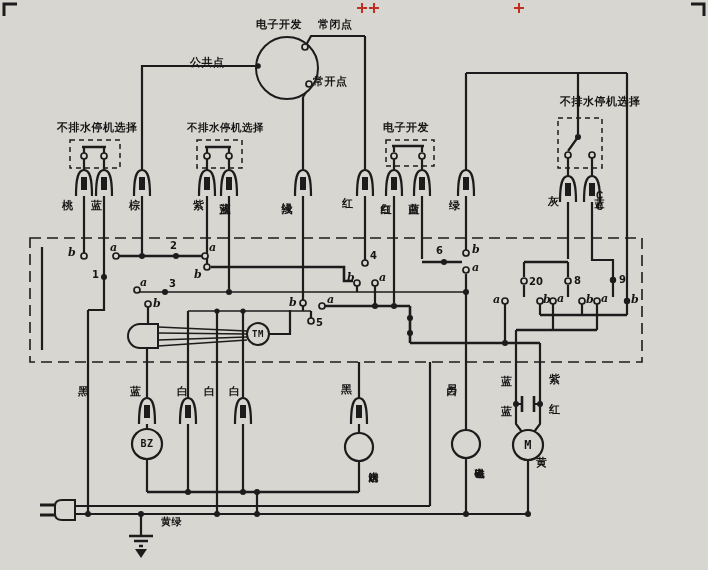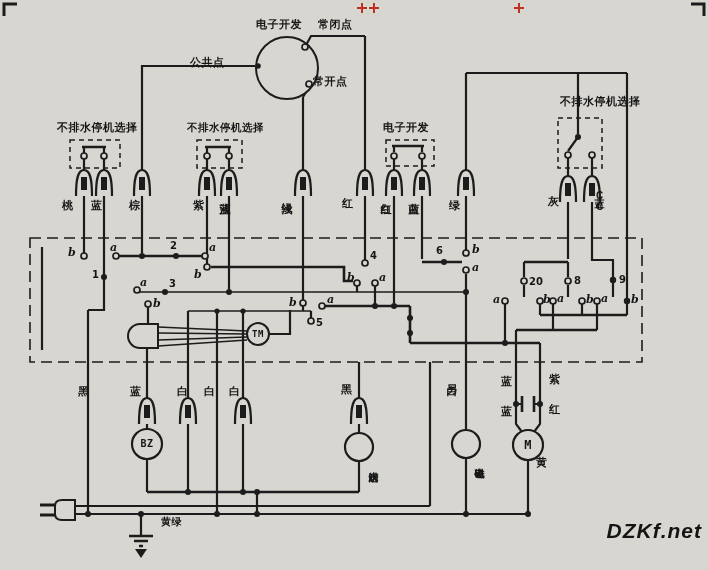--- a/index.html
+++ b/index.html
@@ -272,16 +272,15 @@
 <div class="lbl" style="left:536px;top:456px">黄</div>
 <div class="lbl s10" style="left:161px;top:516px">黄绿</div>
 
 <div class="lbl comp" style="left:147px;top:444px">BZ</div>
 <div class="lbl comp" style="left:258px;top:334px;font-size:9px">TM</div>
 <div class="lbl comp" style="left:528px;top:445px;font-size:12px">M</div>
 <div class="lbl vert s10" style="left:368px;top:464px">进水阀</div>
 <div class="lbl vert s10" style="left:474px;top:460px">电磁铁</div>
 
 <div class="logo">
-  <div class="logo-en">DZKf.net</div>
 </div>
 
 </div>
 
 </body></html>

